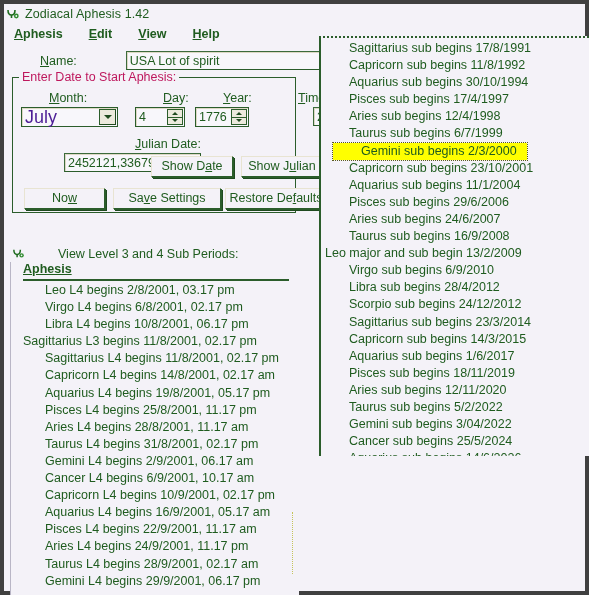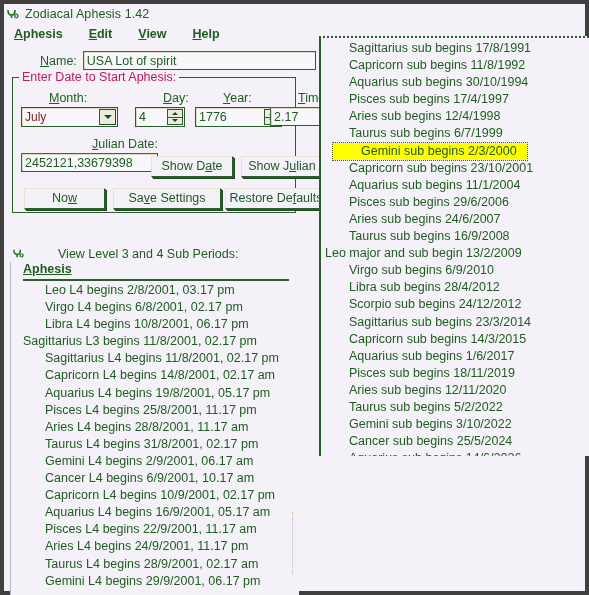--- a/index.html
+++ b/index.html
@@ -90,20 +90,21 @@
     border-left-color: #3c6b3c;
     box-shadow: inset 1px 1px 0 #ddd8c4;
     font-family: "Liberation Sans", sans-serif;
     font-size: 12.5px;
     color: #1f5c1f;
     padding: 1px 3px;
     box-sizing: border-box;
     height: 19px;
     line-height: 16px;
     outline: none;
+    margin-left: 43px;
   }
   #name-input { width: 233px; }
 
   
   .groupbox {
     position: absolute;
     left: 8px; top: 33px;
     width: 284px;
     height: 136px;
     border: 1px solid #2b5d2b;
@@ -135,23 +136,23 @@
     width: 97px;
     height: 20px;
     background: #f8f7fb;
     border: 1px solid #2b5d2b;
     box-shadow: inset 1px 1px 0 #ddd8c4;
     box-sizing: border-box;
     display: flex;
     align-items: center;
   }
   .combo-value {
-    font-size: 12px;
+    font-size: 18px;
     padding-left: 3px;
-    color: #7f1d1d;
+    color: #4c1d95;
     white-space: nowrap;
   }
   .combo-btn {
     position: absolute;
     right: 1px; top: 1px;
     width: 17px; height: 16px;
     background: #eceadd;
     border: 1px solid #2b5d2b;
     border-right-color: #1f4a1f;
     border-bottom-color: #1f4a1f;
@@ -171,21 +172,21 @@
     position: relative;
     height: 20px;
     background: #f8f7fb;
     border: 1px solid #2b5d2b;
     box-shadow: inset 1px 1px 0 #ddd8c4;
     box-sizing: border-box;
     display: flex;
     align-items: center;
   }
   .sp-day  { width: 50px; }
-  .sp-year { width: 87px; }
+  .sp-year { width: 54px; }
   .spin-value {
     font-size: 12.5px;
     padding-left: 3px;
     color: #1f5c1f;
   }
   .spin-btns {
     position: absolute;
     right: 1px; top: 1px;
     width: 16px; height: 16px;
     display: flex;
@@ -474,20 +475,20 @@
         <div class="row nosub">Leo major and sub begin 13/2/2009</div>
         <div class="row indent">Virgo sub begins 6/9/2010</div>
         <div class="row indent">Libra sub begins 28/4/2012</div>
         <div class="row indent">Scorpio sub begins 24/12/2012</div>
         <div class="row indent">Sagittarius sub begins 23/3/2014</div>
         <div class="row indent">Capricorn sub begins 14/3/2015</div>
         <div class="row indent">Aquarius sub begins 1/6/2017</div>
         <div class="row indent">Pisces sub begins 18/11/2019</div>
         <div class="row indent">Aries sub begins 12/11/2020</div>
         <div class="row indent">Taurus sub begins 5/2/2022</div>
-        <div class="row indent">Gemini sub begins 3/10/2022</div>
+        <div class="row indent">Gemini sub begins 3/04/2022</div>
         <div class="row indent">Cancer sub begins 25/5/2024</div>
         <div class="row indent">Aquarius sub begins 14/6/2026</div>
       </div>
   </div>
 
   <div class="scrap-line"></div>
 </div>
 
 </body></html>

